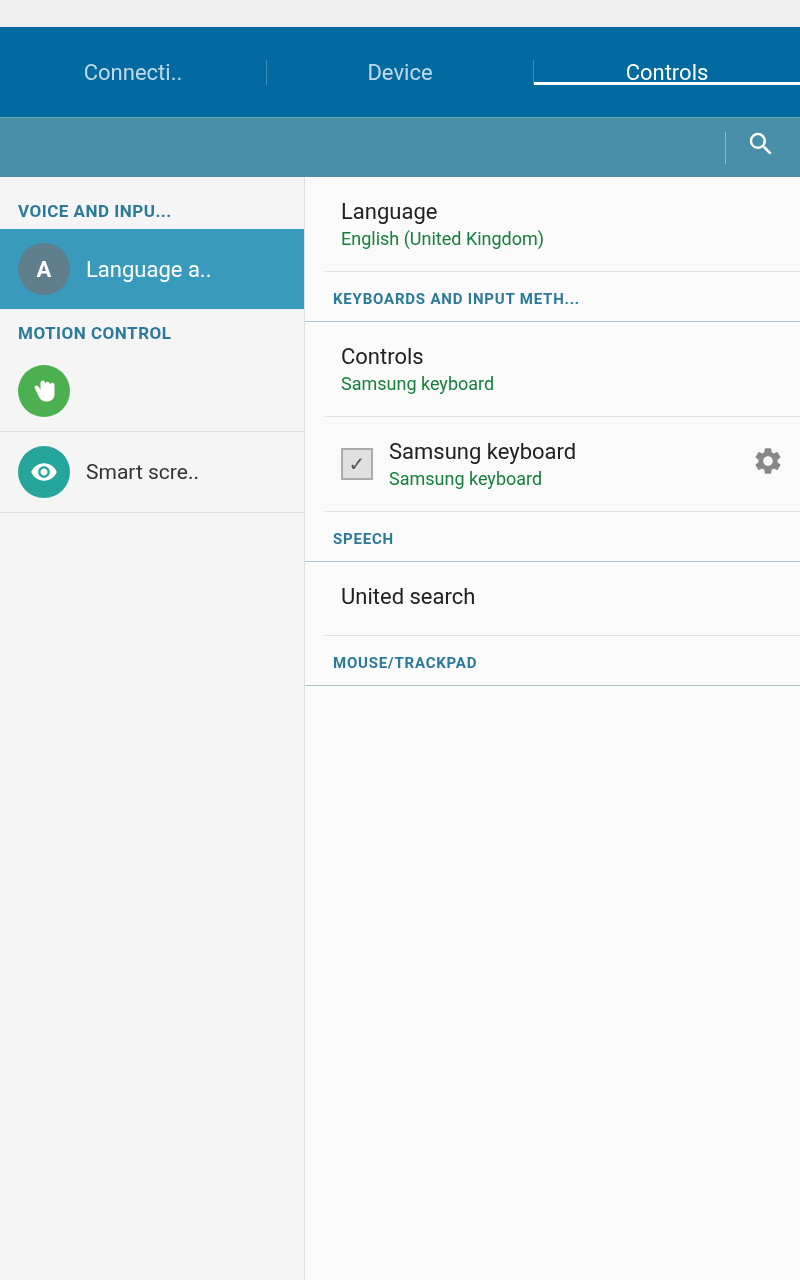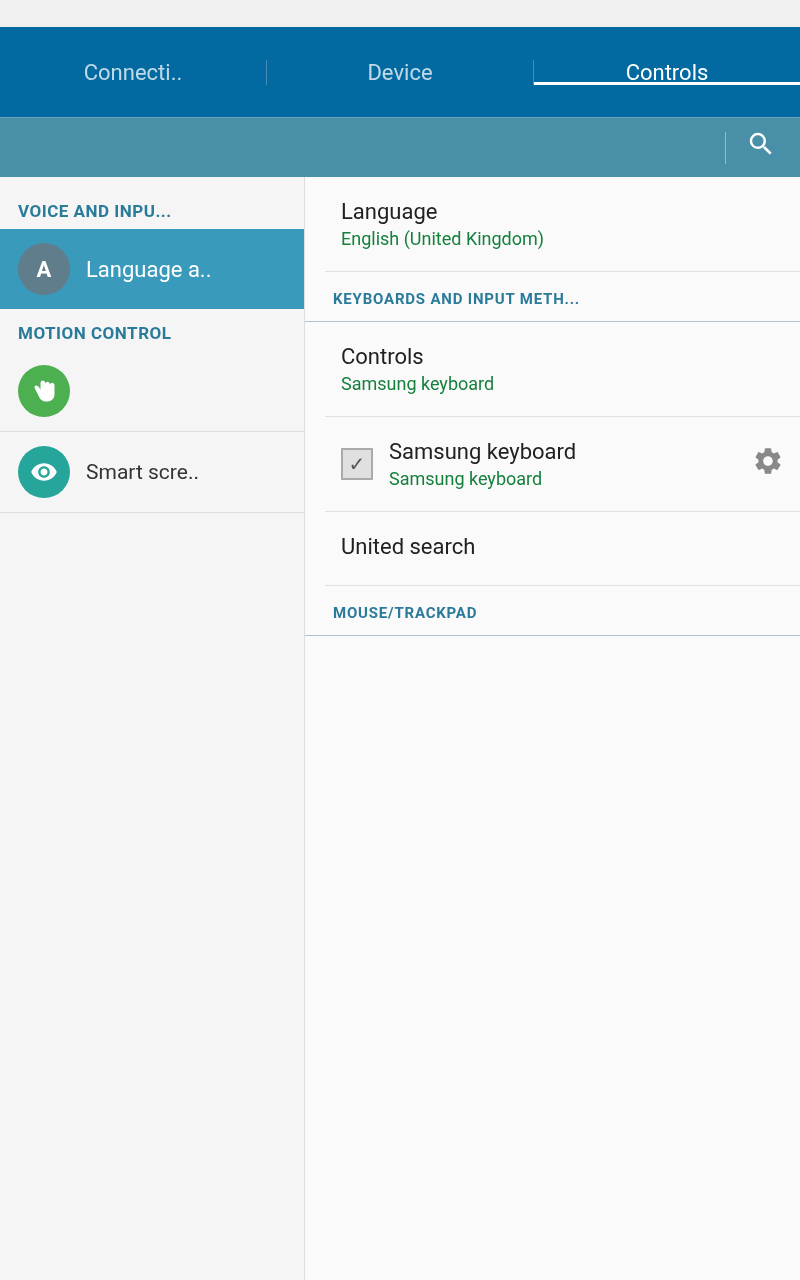--- a/index.html
+++ b/index.html
@@ -303,20 +303,21 @@
           </div>
         </div>
         <div class="gear-icon">
           <svg width="32" height="32" viewBox="0 0 24 24" fill="#888">
             <path d="M19.14,12.94c0.04-0.3,0.06-0.61,0.06-0.94c0-0.32-0.02-0.64-0.07-0.94l2.03-1.58c0.18-0.14,0.23-0.41,0.12-0.61 l-1.92-3.32c-0.12-0.22-0.37-0.29-0.59-0.22l-2.39,0.96c-0.5-0.38-1.03-0.7-1.62-0.94L14.4,2.81c-0.04-0.24-0.24-0.41-0.48-0.41 h-3.84c-0.24,0-0.43,0.17-0.47,0.41L9.25,5.35C8.66,5.59,8.12,5.92,7.63,6.29L5.24,5.33c-0.22-0.08-0.47,0-0.59,0.22L2.74,8.87 C2.62,9.08,2.66,9.34,2.86,9.48l2.03,1.58C4.84,11.36,4.8,11.69,4.8,12s0.02,0.64,0.07,0.94l-2.03,1.58 c-0.18,0.14-0.23,0.41-0.12,0.61l1.92,3.32c0.12,0.22,0.37,0.29,0.59,0.22l2.39-0.96c0.5,0.38,1.03,0.7,1.62,0.94l0.36,2.54 c0.05,0.24,0.24,0.41,0.48,0.41h3.84c0.24,0,0.44-0.17,0.47-0.41l0.36-2.54c0.59-0.24,1.13-0.56,1.62-0.94l2.39,0.96 c0.22,0.08,0.47,0,0.59-0.22l1.92-3.32c0.12-0.22,0.07-0.47-0.12-0.61L19.14,12.94z M12,15.6c-1.98,0-3.6-1.62-3.6-3.6 s1.62-3.6,3.6-3.6s3.6,1.62,3.6,3.6S13.98,15.6,12,15.6z"></path>
           </svg>
         </div>
       </div>
     </div>
 
+    <div class="right-section-title">SPEECH</div>
 
     <div class="right-item">
       <div class="right-item-title">United search</div>
     </div>
 
 
     <div class="right-section-title">MOUSE/TRACKPAD</div>
 
 
   </div>

